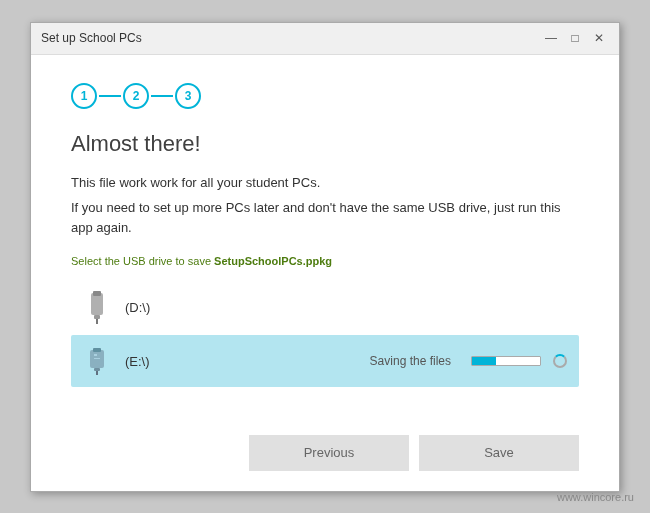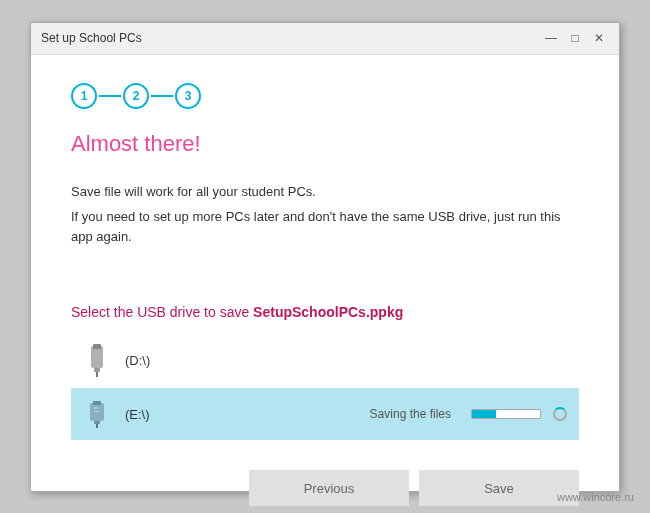--- a/index.html
+++ b/index.html
@@ -95,43 +95,42 @@
       width: 22px;
       height: 2px;
       background: #00b4d8;
       margin: 0 2px;
     }
 
     
     .heading {
       font-size: 22px;
       font-weight: 300;
-      color: #ec4899;
-      margin-bottom: 25px;
+      color: #404040;
+      margin-bottom: 16px;
     }
 
     .description {
       font-size: 13px;
       color: #333;
       line-height: 1.5;
       margin-bottom: 6px;
     }
 
     .description2 {
       font-size: 13px;
       color: #333;
       line-height: 1.5;
       margin-bottom: 18px;
     }
 
     .select-label {
-      font-size: 14px;
-      color: #be185d;
+      font-size: 11px;
+      color: #4d7c0f;
       margin-bottom: 12px;
-      margin-top: 40px;
     }
 
     .select-label strong {
       font-weight: 700;
     }
 
     
     .drive-list {
       display: flex;
       flex-direction: column;
@@ -281,21 +280,21 @@
         <span>2</span>
       </div>
       <div class="step-line"></div>
       <div class="step-circle">
         <span>3</span>
       </div>
     </div>
 
     <div class="heading">Almost there!</div>
 
-    <div class="description">Save file will work for all your student PCs.</div>
+    <div class="description">This file work work for all your student PCs.</div>
 
     <div class="description2">If you need to set up more PCs later and don't have the same USB drive, just run this app again.</div>
 
     <div class="select-label">
       <span>Select the USB drive to save </span><strong>SetupSchoolPCs.ppkg</strong>
     </div>
 
     <div class="drive-list">
 
       <div class="drive-item">

